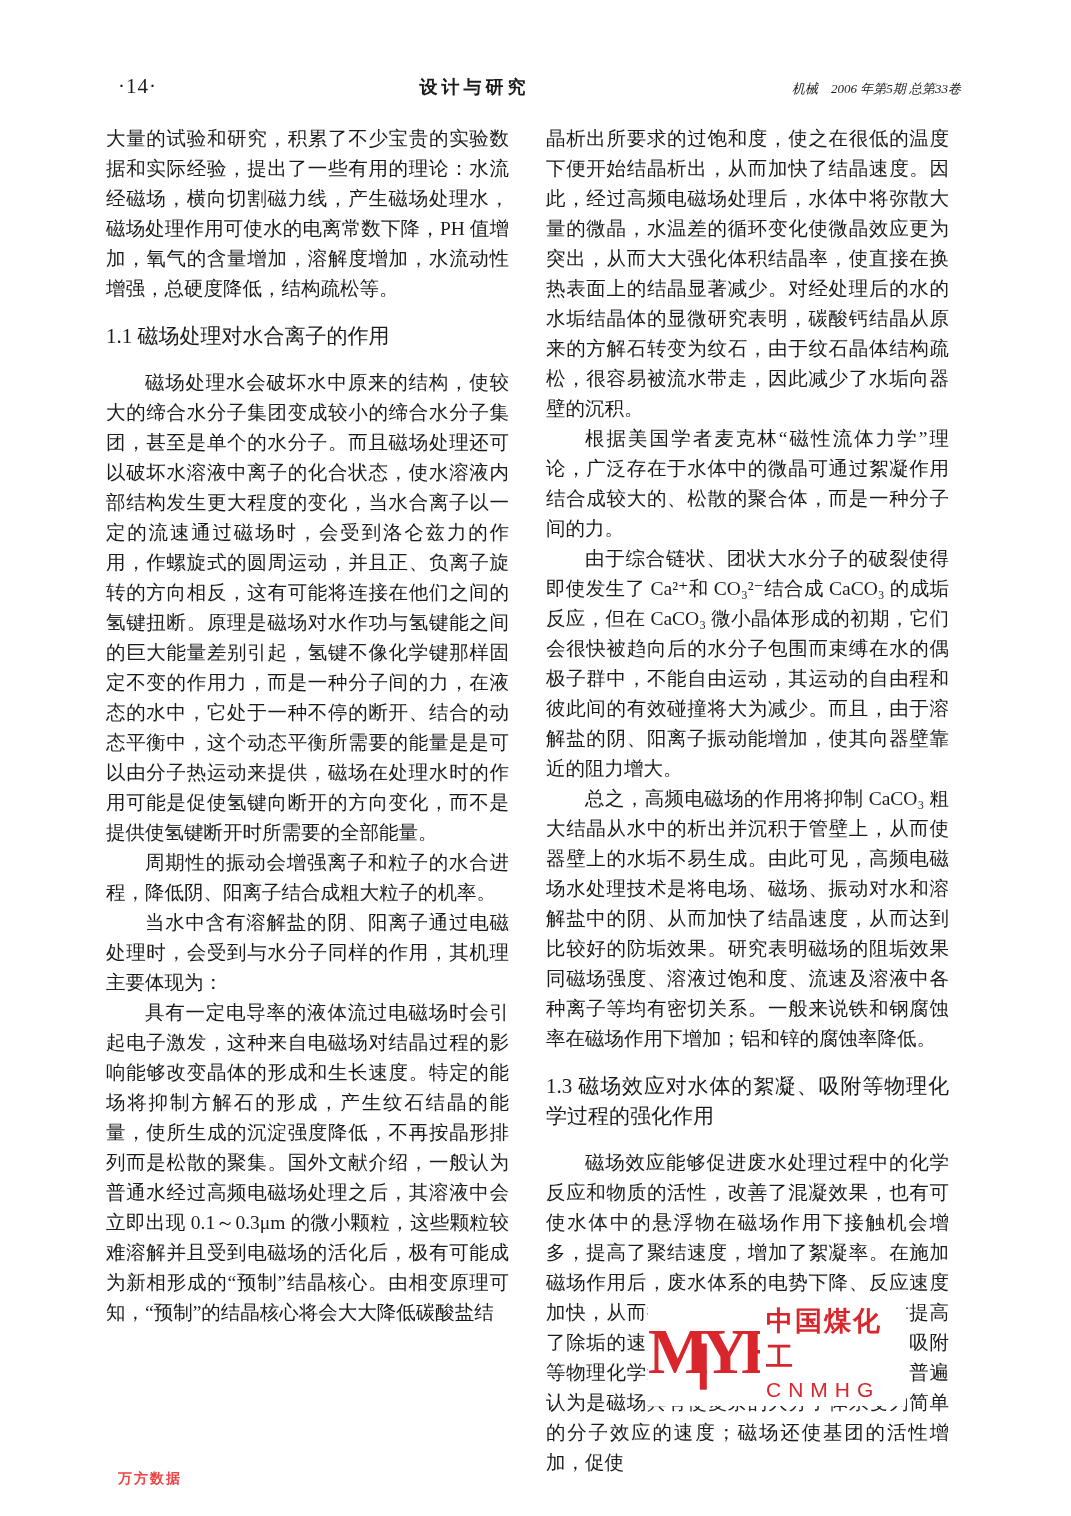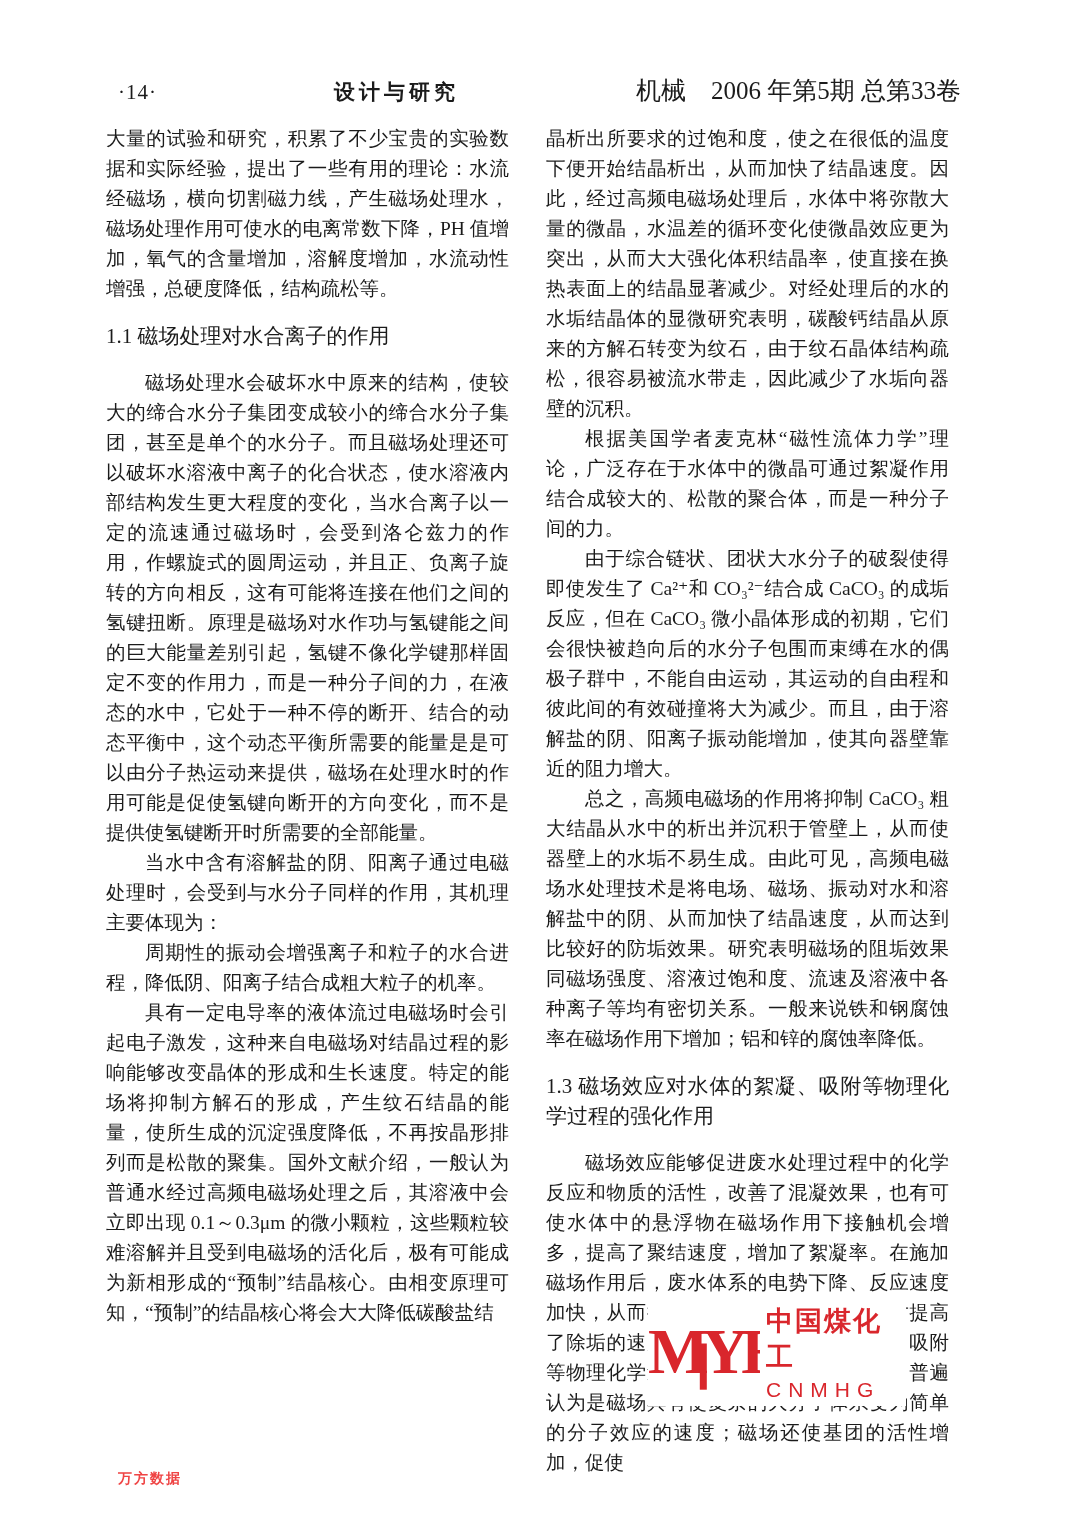--- a/index.html
+++ b/index.html
@@ -29,25 +29,26 @@
     font-size: 20px;
     text-align: right;
   }
   .page-number {
     font-size: 21px;
     letter-spacing: 1px;
   }
   .section-title {
     font-family: "Liberation Sans", "DejaVu Sans", sans-serif;
     font-weight: bold;
-    font-size: 21px;
+    font-size: 18px;
     letter-spacing: 4px;
   }
   .journal-info {
-    font-size: 25px;
+    font-size: 13px;
+    font-style: italic;
   }
   
   .columns {
     position: absolute;
     left: 106px;
     top: 124px;
     width: 843px;
     display: flex;
     gap: 37px;
   }
@@ -132,22 +133,22 @@
     <span class="section-title">设计与研究</span>
     <span class="journal-info">机械　2006 年第5期 总第33卷</span>
   </div>
 
   <div class="columns">
 
     <div class="col">
       <p class="noindent">大量的试验和研究，积累了不少宝贵的实验数据和实际经验，提出了一些有用的理论：水流经磁场，横向切割磁力线，产生磁场处理水，磁场处理作用可使水的电离常数下降，PH 值增加，氧气的含量增加，溶解度增加，水流动性增强，总硬度降低，结构疏松等。</p>
       <h3>1.1 磁场处理对水合离子的作用</h3>
       <p>磁场处理水会破坏水中原来的结构，使较大的缔合水分子集团变成较小的缔合水分子集团，甚至是单个的水分子。而且磁场处理还可以破坏水溶液中离子的化合状态，使水溶液内部结构发生更大程度的变化，当水合离子以一定的流速通过磁场时，会受到洛仑兹力的作用，作螺旋式的圆周运动，并且正、负离子旋转的方向相反，这有可能将连接在他们之间的氢键扭断。原理是磁场对水作功与氢键能之间的巨大能量差别引起，氢键不像化学键那样固定不变的作用力，而是一种分子间的力，在液态的水中，它处于一种不停的断开、结合的动态平衡中，这个动态平衡所需要的能量是是可以由分子热运动来提供，磁场在处理水时的作用可能是促使氢键向断开的方向变化，而不是提供使氢键断开时所需要的全部能量。</p>
+      <p>周期性的振动会增强离子和粒子的水合进程，降低阴、阳离子结合成粗大粒子的机率。</p>
       <p>当水中含有溶解盐的阴、阳离子通过电磁处理时，会受到与水分子同样的作用，其机理主要体现为：</p>
-      <p>周期性的振动会增强离子和粒子的水合进程，降低阴、阳离子结合成粗大粒子的机率。</p>
       <p>具有一定电导率的液体流过电磁场时会引起电子激发，这种来自电磁场对结晶过程的影响能够改变晶体的形成和生长速度。特定的能场将抑制方解石的形成，产生纹石结晶的能量，使所生成的沉淀强度降低，不再按晶形排列而是松散的聚集。国外文献介绍，一般认为普通水经过高频电磁场处理之后，其溶液中会立即出现 0.1～0.3μm 的微小颗粒，这些颗粒较难溶解并且受到电磁场的活化后，极有可能成为新相形成的“预制”结晶核心。由相变原理可知，“预制”的结晶核心将会大大降低碳酸盐结</p>
     </div>
 
     <div class="col">
       <p class="noindent">晶析出所要求的过饱和度，使之在很低的温度下便开始结晶析出，从而加快了结晶速度。因此，经过高频电磁场处理后，水体中将弥散大量的微晶，水温差的循环变化使微晶效应更为突出，从而大大强化体积结晶率，使直接在换热表面上的结晶显著减少。对经处理后的水的水垢结晶体的显微研究表明，碳酸钙结晶从原来的方解石转变为纹石，由于纹石晶体结构疏松，很容易被流水带走，因此减少了水垢向器壁的沉积。</p>
       <p>根据美国学者麦克林“磁性流体力学”理论，广泛存在于水体中的微晶可通过絮凝作用结合成较大的、松散的聚合体，而是一种分子间的力。</p>
       <p>由于综合链状、团状大水分子的破裂使得即使发生了 Ca²⁺和 CO₃²⁻结合成 CaCO₃ 的成垢反应，但在 CaCO₃ 微小晶体形成的初期，它们会很快被趋向后的水分子包围而束缚在水的偶极子群中，不能自由运动，其运动的自由程和彼此间的有效碰撞将大为减少。而且，由于溶解盐的阴、阳离子振动能增加，使其向器壁靠近的阻力增大。</p>
       <p>总之，高频电磁场的作用将抑制 CaCO₃ 粗大结晶从水中的析出并沉积于管壁上，从而使器壁上的水垢不易生成。由此可见，高频电磁场水处理技术是将电场、磁场、振动对水和溶解盐中的阴、从而加快了结晶速度，从而达到比较好的防垢效果。研究表明磁场的阻垢效果同磁场强度、溶液过饱和度、流速及溶液中各种离子等均有密切关系。一般来说铁和钢腐蚀率在磁场作用下增加；铝和锌的腐蚀率降低。</p>
       <h3>1.3 磁场效应对水体的絮凝、吸附等物理化学过程的强化作用</h3>
       <p>磁场效应能够促进废水处理过程中的化学反应和物质的活性，改善了混凝效果，也有可使水体中的悬浮物在磁场作用下接触机会增多，提高了聚结速度，增加了絮凝率。在施加磁场作用后，废水体系的电势下降、反应速度加快，从而提高了絮凝和氧化效果，同时提高了除垢的速度。磁场效应对水体的絮凝、吸附等物理化学过程的强化作用的主要机理，普遍认为是磁场具有使复杂的大分子体系变为简单的分子效应的速度；磁场还使基团的活性增加，促使</p>

